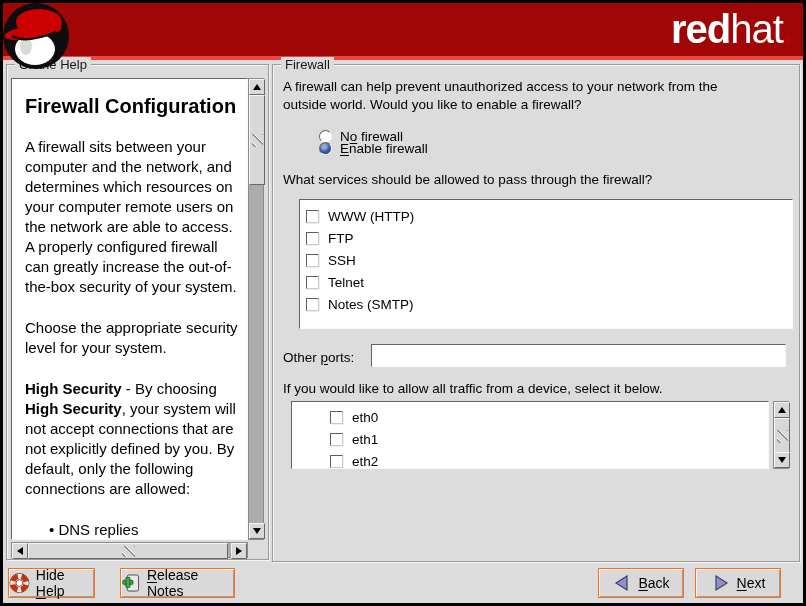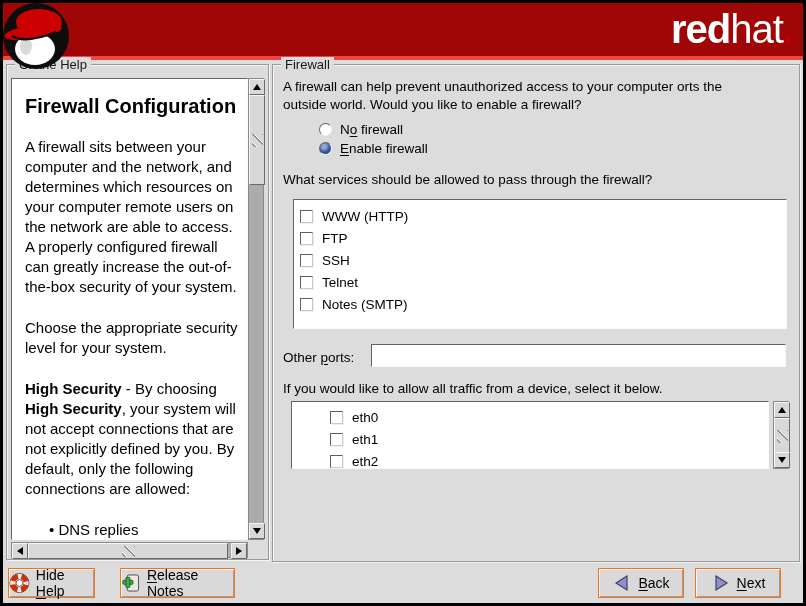--- a/index.html
+++ b/index.html
@@ -51,21 +51,21 @@
   
   .fw-frame{left:269px;top:61px;width:526px;height:496px;}
   .fw-text{position:absolute;font-size:13.5px;line-height:18px;color:#000;}
   .fw-intro{left:10px;top:13px;width:480px;}
   .radio-row{position:absolute;left:46px;display:flex;align-items:center;gap:8px;font-size:13.5px;color:#000;}
   .radio{width:13px;height:13px;border-radius:50%;background:#fff;box-sizing:border-box;
     border-top:1px solid #636363;border-left:1px solid #636363;border-bottom:1px solid #F2F2F2;border-right:1px solid #F2F2F2;}
   .radio.sel{background:radial-gradient(circle at 38% 32%,#8FA6D6 0 2px,#35549A 55%,#1E3A74 100%);}
   .q1{left:10px;top:106px;width:500px;}
   .listbox{position:absolute;overflow:hidden;}
-  .services{left:20px;top:134px;width:494px;height:130px;padding-top:5px;}
+  .services{left:26px;top:134px;width:494px;height:130px;padding-top:5px;}
   .devices{left:18px;top:336px;width:478px;height:68px;padding-top:4px;padding-left:32px;}
   .lrow{display:flex;align-items:center;gap:9px;height:22px;padding-left:6px;font-size:13.5px;color:#000;}
   .checkbox{width:13px;height:13px;background:#fff;box-sizing:border-box;
     border-top:1px solid #5E5E5E;border-left:1px solid #5E5E5E;border-bottom:1px solid #C9C9C9;border-right:1px solid #C9C9C9;
     box-shadow:1px 1px 0 #EFEFEF;}
   .ports-label{left:10px;top:284px;}
   .ports-input{position:absolute;left:98px;top:279px;width:415px;height:23px;font-size:13.5px;
     font-family:"Liberation Sans",sans-serif;padding:0 4px;outline:none;}
   .q2{left:10px;top:315px;width:500px;}
   .dev-vscroll{left:500px;top:336px;width:16px;height:68px;}
@@ -132,23 +132,23 @@
         </div>
       <div class="sb-btn" style="right:0;top:0;">
           <span class="tri-right"></span>
         </div>
     </div>
   </div>
 
   <div class="frame fw-frame">
     <span class="frame-label">Firewall</span>
 
-    <div class="fw-text fw-intro">A firewall can help prevent unauthorized access to your computer orts the outside world.  Would you like to enable a firewall?</div>
-
-    <div class="radio-row" style="top:57px;">
+    <div class="fw-text fw-intro">A firewall can help prevent unauthorized access to your network from the outside world.  Would you like to enable a firewall?</div>
+
+    <div class="radio-row" style="top:64px;">
       <span class="radio"></span>
       <span><span>N</span><span class="u">o</span><span> firewall</span></span>
     </div>
     <div class="radio-row" style="top:76px;">
       <span class="radio sel"></span>
       <span><span></span><span class="u">E</span><span>nable firewall</span></span>
     </div>
 
     <div class="fw-text q1">What services should be allowed to pass through the firewall?</div>
 

